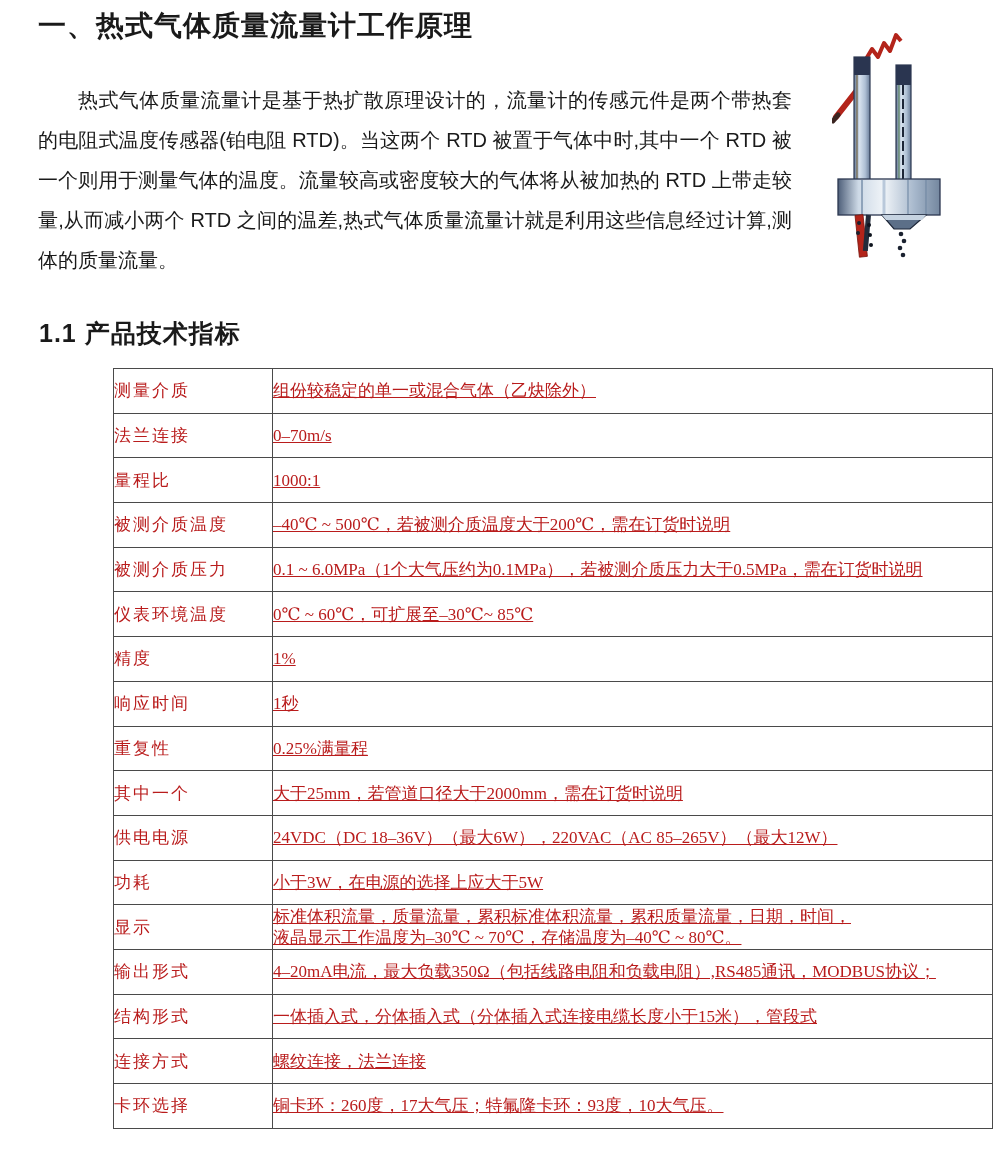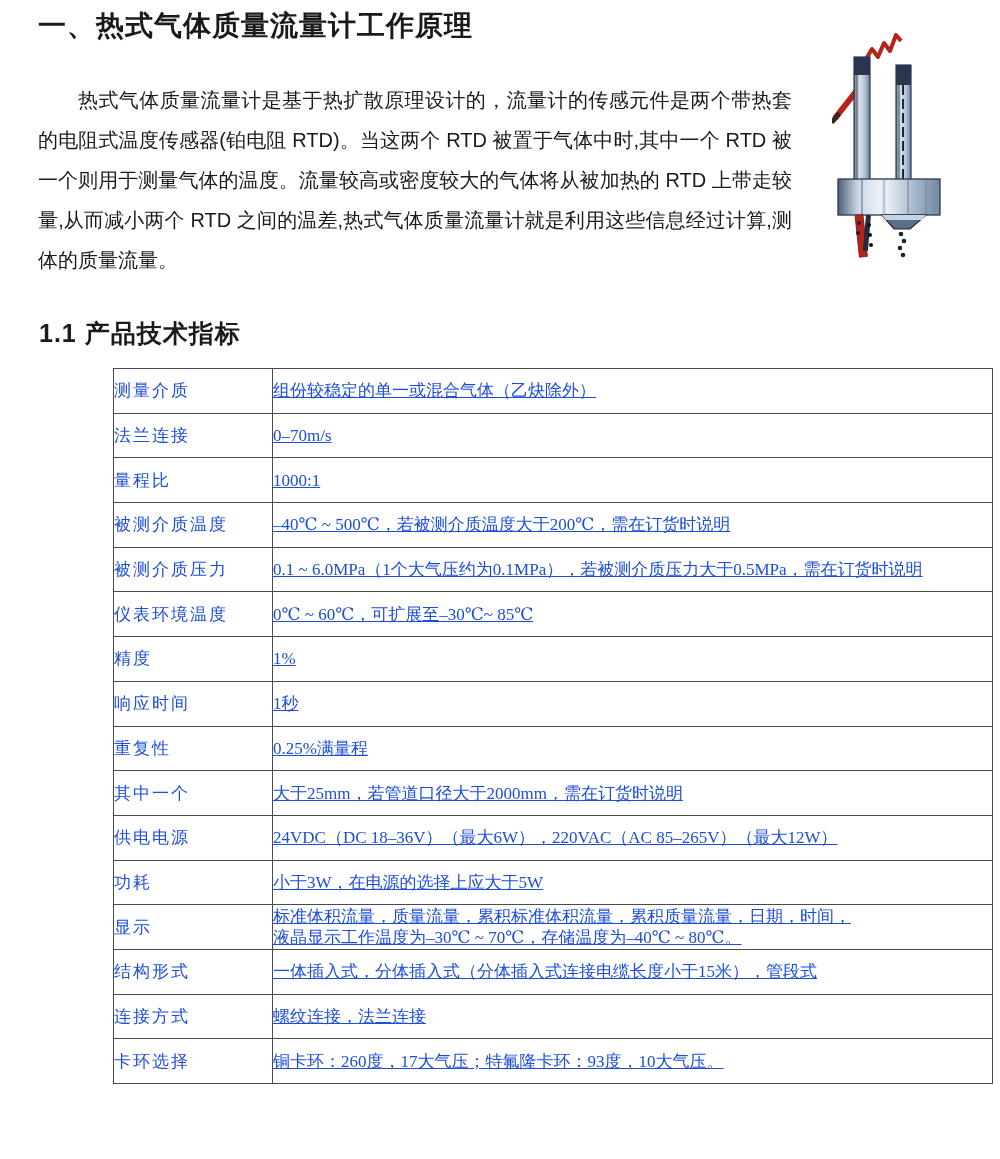--- a/index.html
+++ b/index.html
@@ -24,21 +24,21 @@
     position:absolute;left:39px;top:316px;
     font-size:25px;font-weight:700;letter-spacing:1px;line-height:34px;
   }
   .illustration{
     position:absolute;left:832px;top:26px;width:130px;height:232px;
   }
   table.spec{
     position:absolute;left:113px;top:368px;width:880px;
     border-collapse:collapse;table-layout:fixed;
     font-family:"Liberation Serif","DejaVu Serif",serif;
-    font-size:17px;color:#1d4ed8;
+    font-size:17px;color:#b91c1c;
   }
   table.spec col.c1{width:159px;}
   table.spec td{
     border:1px solid #4a4a4a;vertical-align:middle;
     height:43.7px;padding:0;
   }
   td.lbl{padding-left:13px;letter-spacing:2px;}
   td.val{padding-left:6px;padding-right:4px;text-decoration:underline;}
   td.val div{line-height:21px;white-space:nowrap;}
 </style>
@@ -199,20 +199,26 @@
         </td>
       </tr>
       <tr>
         <td class="lbl">显示</td>
         <td class="val">
           <div>标准体积流量，质量流量，累积标准体积流量，累积质量流量，日期，时间，</div>
           <div>液晶显示工作温度为–30℃ ~ 70℃，存储温度为–40℃ ~ 80℃。</div>
         </td>
       </tr>
       <tr>
+        <td class="lbl">输出形式</td>
+        <td class="val">
+          <div>4–20mA电流，最大负载350Ω（包括线路电阻和负载电阻）,RS485通讯，MODBUS协议；</div>
+        </td>
+      </tr>
+      <tr>
         <td class="lbl">结构形式</td>
         <td class="val">
           <div>一体插入式，分体插入式（分体插入式连接电缆长度小于15米），管段式</div>
         </td>
       </tr>
       <tr>
         <td class="lbl">连接方式</td>
         <td class="val">
           <div>螺纹连接，法兰连接</div>
         </td>

